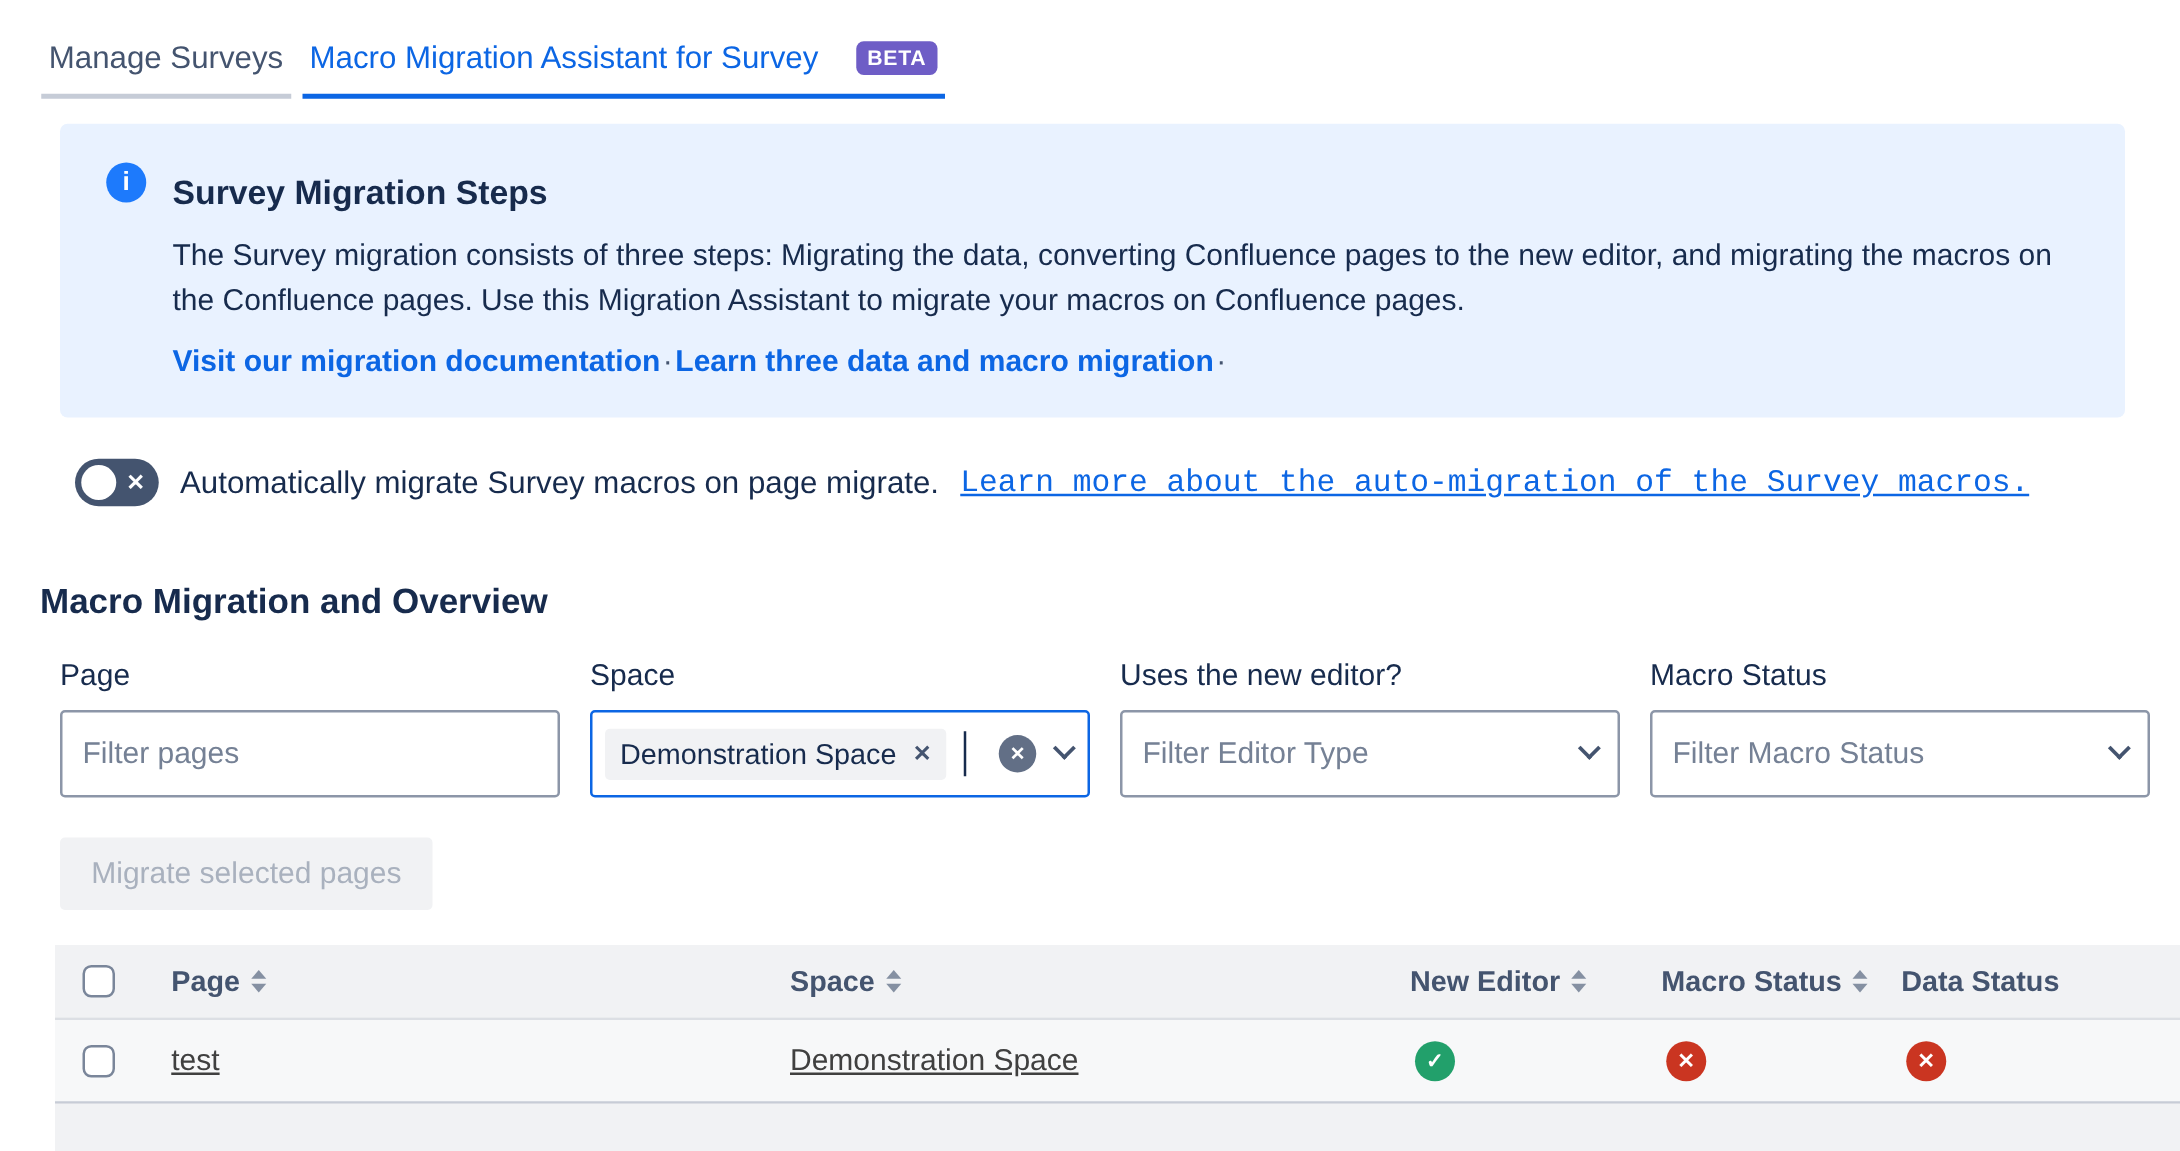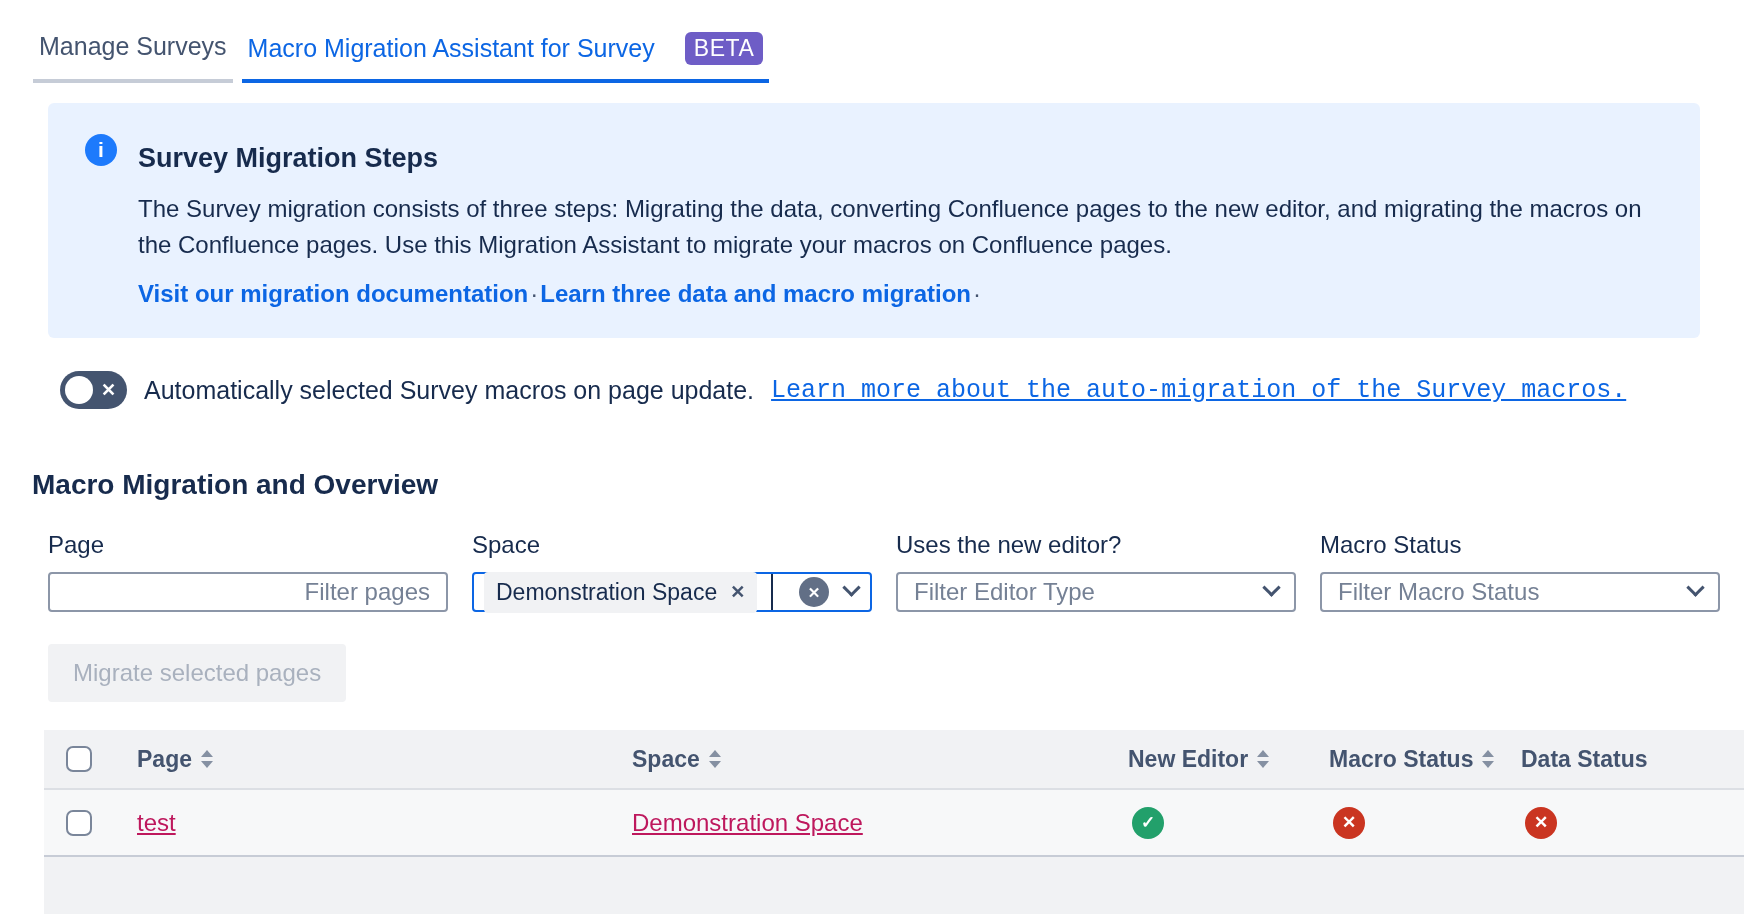--- a/index.html
+++ b/index.html
@@ -9,21 +9,21 @@
     background:#ffffff; color:#172B4D;
     font-family:"Liberation Sans", sans-serif;
     position:relative;
   }
 
   
   .tabs { display:flex; gap:9px; margin:26px 0 0 33px; }
   .tab { font-size:25px; font-weight:500; padding:6px 6px 14px; border-bottom:4px solid transparent; cursor:pointer; white-space:nowrap; }
   .tab.inactive { color:#44546F; border-bottom-color:#C6CCD7; }
   .tab.active { color:#0C66E4; border-bottom-color:#0C66E4; display:flex; align-items:center; gap:30px; }
-  .beta-badge { background:#6E5DC6; color:#fff; font-size:23px; font-weight:400; letter-spacing:0.6px; padding:5px 9px; border-radius:6px; line-height:1; }
+  .beta-badge { background:#6E5DC6; color:#fff; font-size:17px; font-weight:700; letter-spacing:0.6px; padding:5px 9px; border-radius:6px; line-height:1; }
 
   
   .banner { margin:20px 0 0 48px; width:1652px; background:#E9F2FF; border-radius:6px; display:flex; gap:21px; padding:28px 42px 30px 37px; }
   .info-icon { flex:none; width:32px; height:32px; border-radius:50%; background:#1D7AFC; color:#fff; font-size:21px; font-weight:700; display:flex; align-items:center; justify-content:center; margin-top:3px; }
   .banner-title { font-size:27px; font-weight:700; margin:12px 0 17px; }
   .banner-body { font-size:24px; line-height:36px; margin:0 0 17px; max-width:1535px; }
   .banner-links { display:flex; gap:2px; font-size:24px; font-weight:700; align-items:flex-start; }
   .banner-links a { color:#0C66E4; text-decoration:none; cursor:pointer; }
   .link-dot { color:#44546F; font-weight:400; }
 
@@ -34,21 +34,21 @@
   .toggle-x { color:#fff; font-size:18px; font-weight:700; margin-left:8px; line-height:1; }
   .toggle-row .auto-link { color:#0C66E4; text-decoration:underline; cursor:pointer;font-family:Liberation Mono, monospace; }
 
   
   .section-title { font-size:28px; font-weight:700; margin:60px 0 0 32px; }
 
   
   .filters { display:flex; gap:24px; margin:30px 0 0 48px; }
   .filter { width:400px; }
   .filter-label { font-size:24px; margin-bottom:13px; color:#172B4D; }
-  .filter-box { height:40px; width:100%; border:2px solid #8C96A8; border-radius:4px; background:#fff; display:flex; align-items:center; padding:0 16px; font-size:24px; color:#758195;text-align:right; }
+  .filter-box { height:70px; width:100%; border:2px solid #8C96A8; border-radius:4px; background:#fff; display:flex; align-items:center; padding:0 16px; font-size:24px; color:#758195; }
   input.filter-input { outline:none; }
   input.filter-input::placeholder { color:#758195; opacity:1; }
   .filter-box.select { justify-content:space-between; cursor:pointer; }
   .filter-box.focused { border-color:#0C66E4; padding:0 12px 0 10px; color:#172B4D; }
   .chip { background:#F1F2F4; border-radius:4px; display:flex; align-items:center; gap:13px; padding:7px 12px; font-size:23px; color:#172B4D; white-space:nowrap; }
   .chip-x { font-size:18px; font-weight:700; color:#44546F; cursor:pointer; line-height:1; }
   .text-cursor { width:2px; height:36px; background:#172B4D; margin-left:14px; }
   .spacer { flex:1; }
   .clear-btn { flex:none; width:30px; height:30px; border-radius:50%; background:#626F86; color:#fff; font-size:15px; font-weight:700; display:flex; align-items:center; justify-content:center; cursor:pointer; margin-right:16px; line-height:1; }
   .chevron { flex:none; width:13px; height:13px; border-right:3px solid #44546F; border-bottom:3px solid #44546F; transform:rotate(45deg) translate(-2px,-2px); margin-top:-4px; }
@@ -66,21 +66,21 @@
   .col-page { width:495px; }
   .col-space { width:496px; }
   .col-neweditor { width:201px; }
   .col-macrostatus { width:192px; }
   .col-datastatus { flex:1; }
   .checkbox { width:26px; height:26px; border:2px solid #7A869A; border-radius:7px; background:#fff; cursor:pointer; }
   .th-label { display:inline-flex; align-items:center; gap:9px; }
   .sort { display:inline-flex; flex-direction:column; gap:4px; cursor:pointer; }
   .sort .up { width:0; height:0; border-left:6px solid transparent; border-right:6px solid transparent; border-bottom:7px solid #8590A2; }
   .sort .down { width:0; height:0; border-left:6px solid transparent; border-right:6px solid transparent; border-top:7px solid #8590A2; }
-  .cell-link { color:#be185d; text-decoration:underline; cursor:pointer; }
+  .cell-link { color:#404040; text-decoration:underline; cursor:pointer; }
   .status { width:32px; height:32px; border-radius:50%; display:flex; align-items:center; justify-content:center; color:#fff; font-size:17px; font-weight:700; margin-left:4px; line-height:1; }
   .status-pass { background:#22A06B; }
   .status-fail { background:#CA3521; }
 </style>
 </head>
 <body>
 
 <div class="tabs">
   <div class="tab inactive">
     <span>Manage Surveys</span>
@@ -103,21 +103,21 @@
       <span class="link-dot">·</span>
     </div>
   </div>
 </div>
 
 <div class="toggle-row">
   <div class="toggle">
     <span class="toggle-knob"></span>
     <span class="toggle-x">✕</span>
   </div>
-  <span>Automatically selected Survey macros on page update.</span>
+  <span>Automatically migrate Survey macros on page migrate.</span>
   <a class="auto-link">Learn more about the auto-migration of the Survey macros.</a>
 </div>
 
 <h2 class="section-title">Macro Migration and Overview</h2>
 
 <div class="filters">
   <div class="filter">
     <div class="filter-label">Page</div>
     <input class="filter-box filter-input" placeholder="Filter pages" style="">
   </div>

